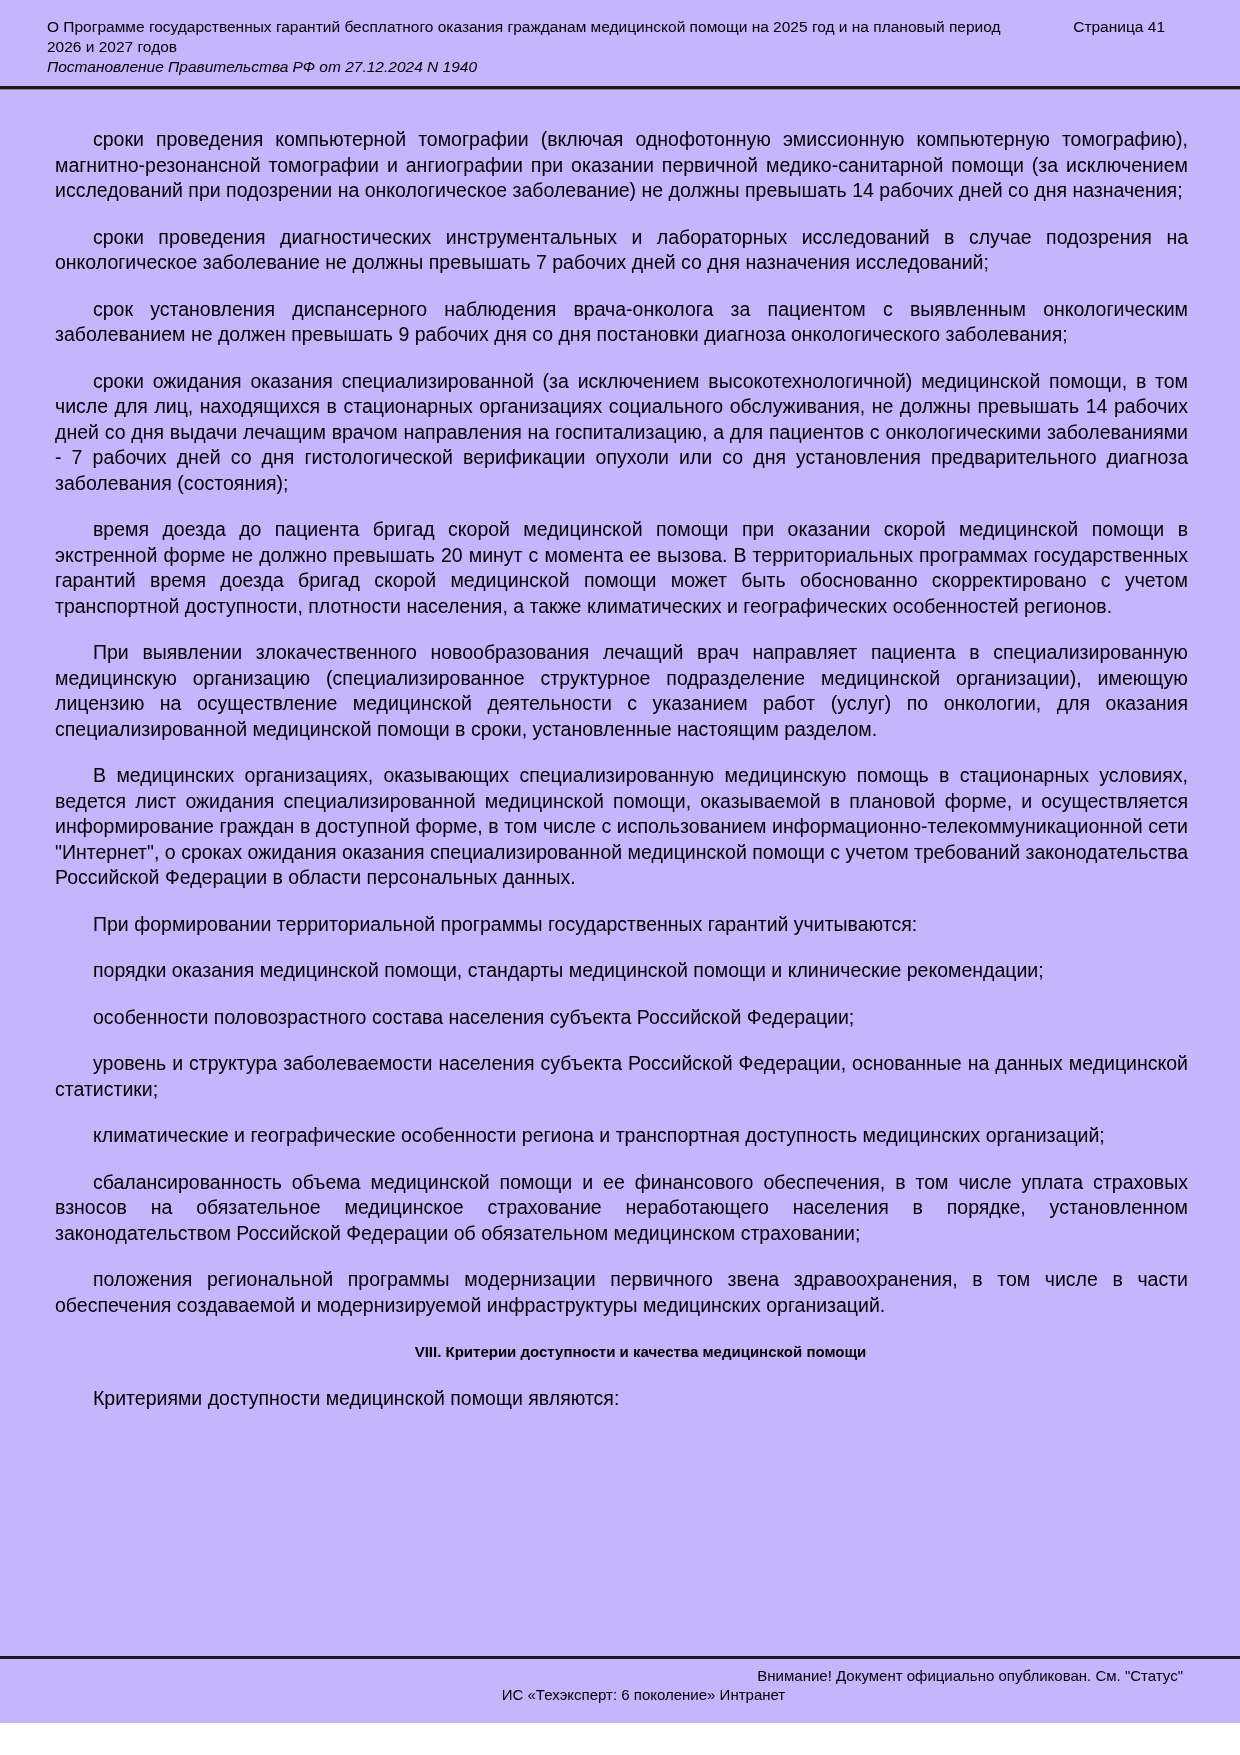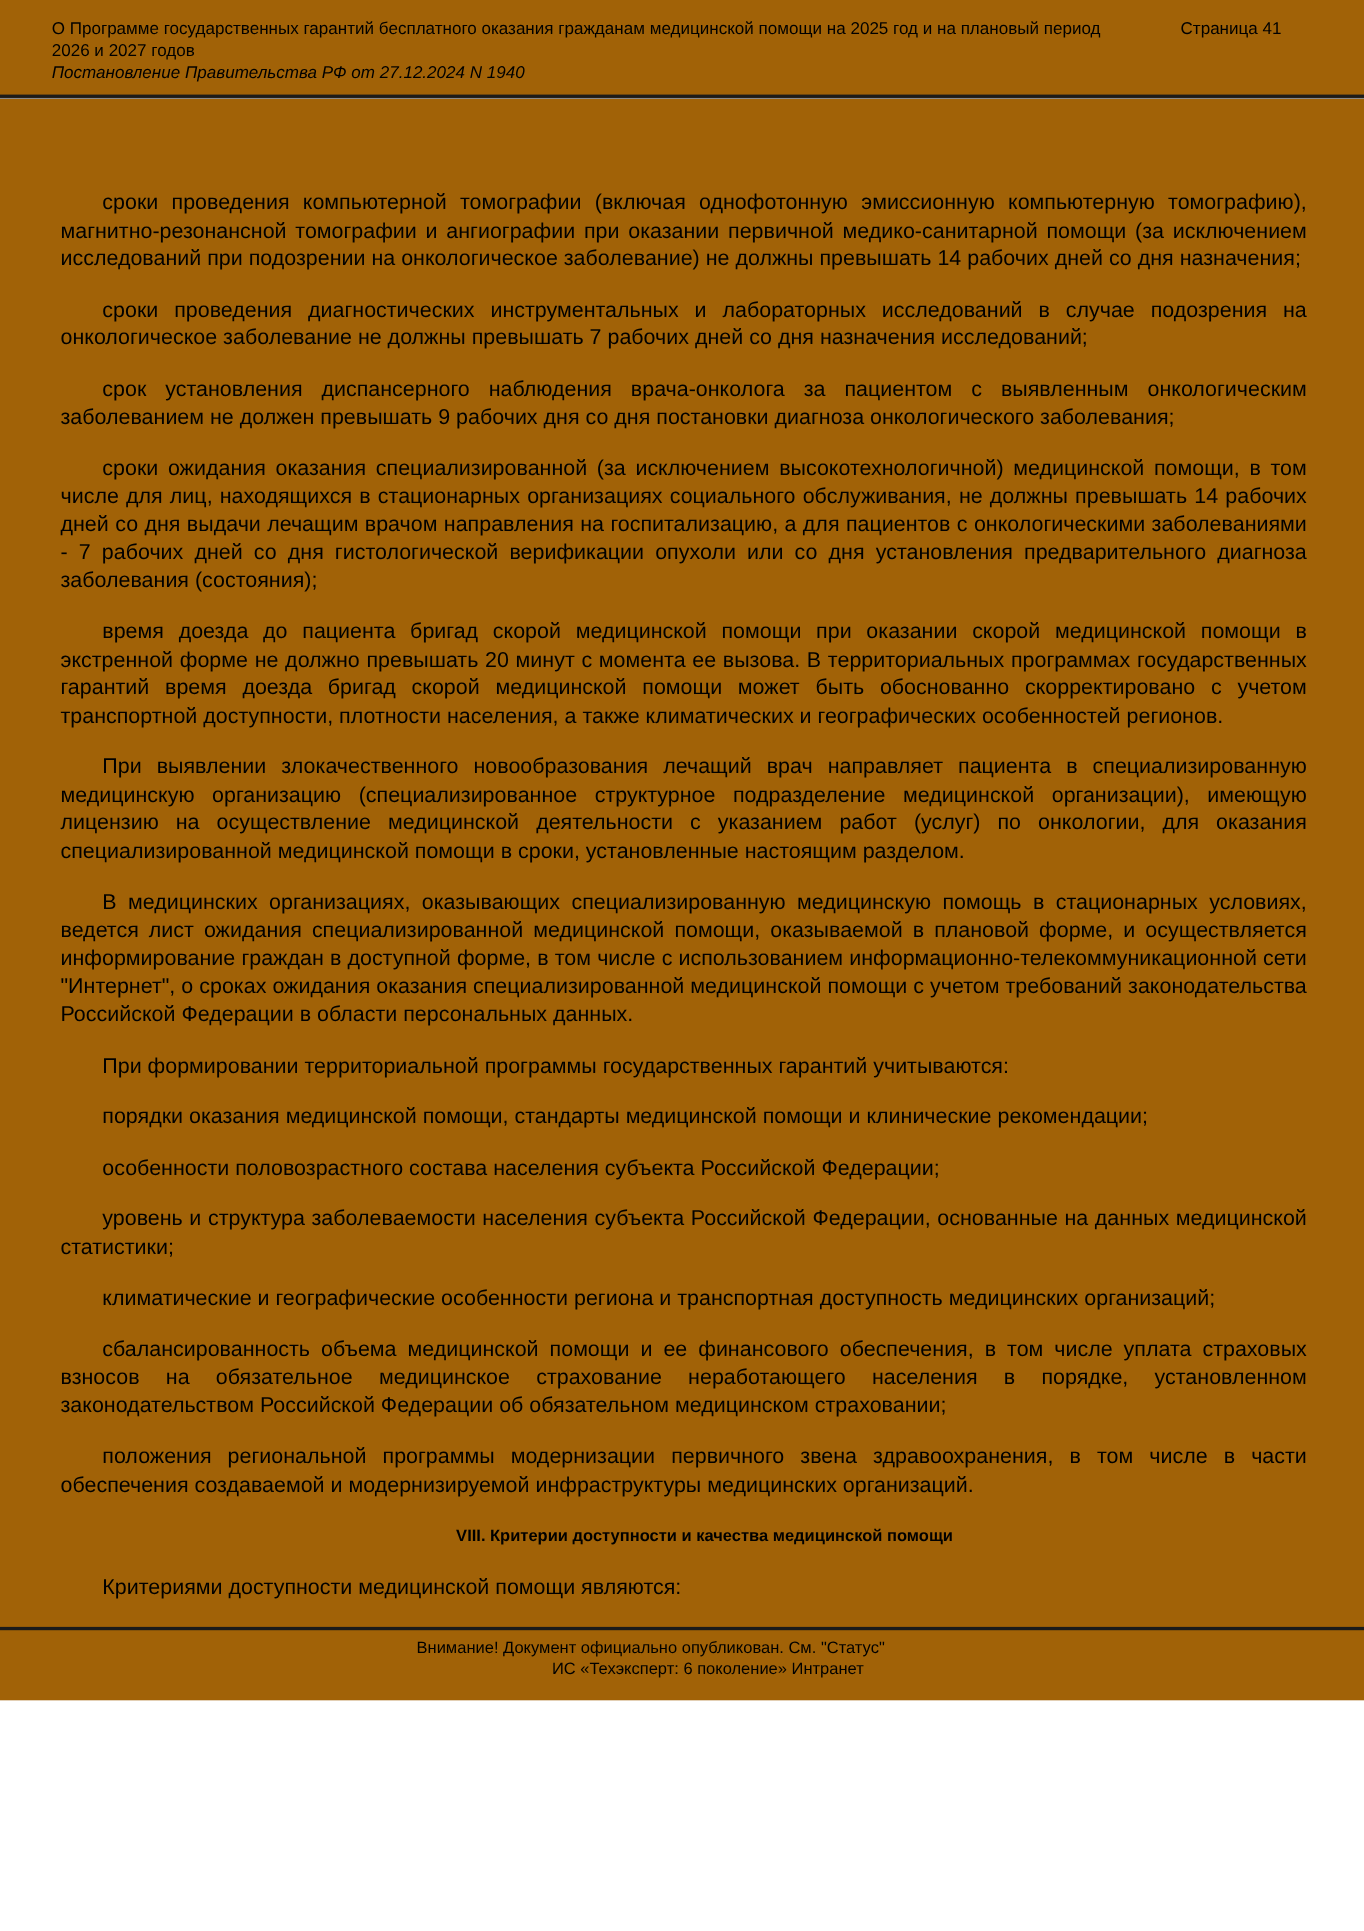--- a/index.html
+++ b/index.html
@@ -3,22 +3,22 @@
 <meta charset="utf-8">
 <style>
   html, body {
     margin: 0;
     padding: 0;
     background: #ffffff;
   }
   .page {
     position: relative;
     width: 1240px;
-    height: 1546px;
-    background: #a16207;
+    height: 1723px;
+    background: #c4b5fd;
     color: #000000;
     font-family: "Liberation Sans", "DejaVu Sans", sans-serif;
     overflow: hidden;
     box-sizing: border-box;
   }
   
   .doc-header {
     padding: 17px 75px 0 47px;
     font-size: 15.5px;
     line-height: 20px;
@@ -43,21 +43,20 @@
     height: 0;
     border-top: 3px solid #1b1b1b;
     box-shadow: 0 1px 0 #8a8a8a;
   }
   
   .doc-body {
     padding: 38px 52px 0 55px;
     font-size: 19.5px;
     line-height: 25.5px;
     text-align: justify;
-    margin-top: 45px;
   }
   .doc-body p {
     margin: 0 0 21px 0;
     text-indent: 38px;
   }
   .section-heading {
     margin: 92px 0 47px 0;
     text-align: center;
     font-weight: bold;
     font-size: 15px;
@@ -78,21 +77,21 @@
     font-size: 15px;
     line-height: 19px;
   }
   .footer-rule {
     height: 0;
     border-top: 3px solid #1b1b1b;
   }
   .footer-notice {
     margin-top: 7px;
     padding-right: 57px;
-    text-align: center;
+    text-align: right;
   }
   .footer-system {
     padding-left: 47px;
     text-align: center;
   }
 </style>
 </head>
 <body>
 
 <div class="page">

